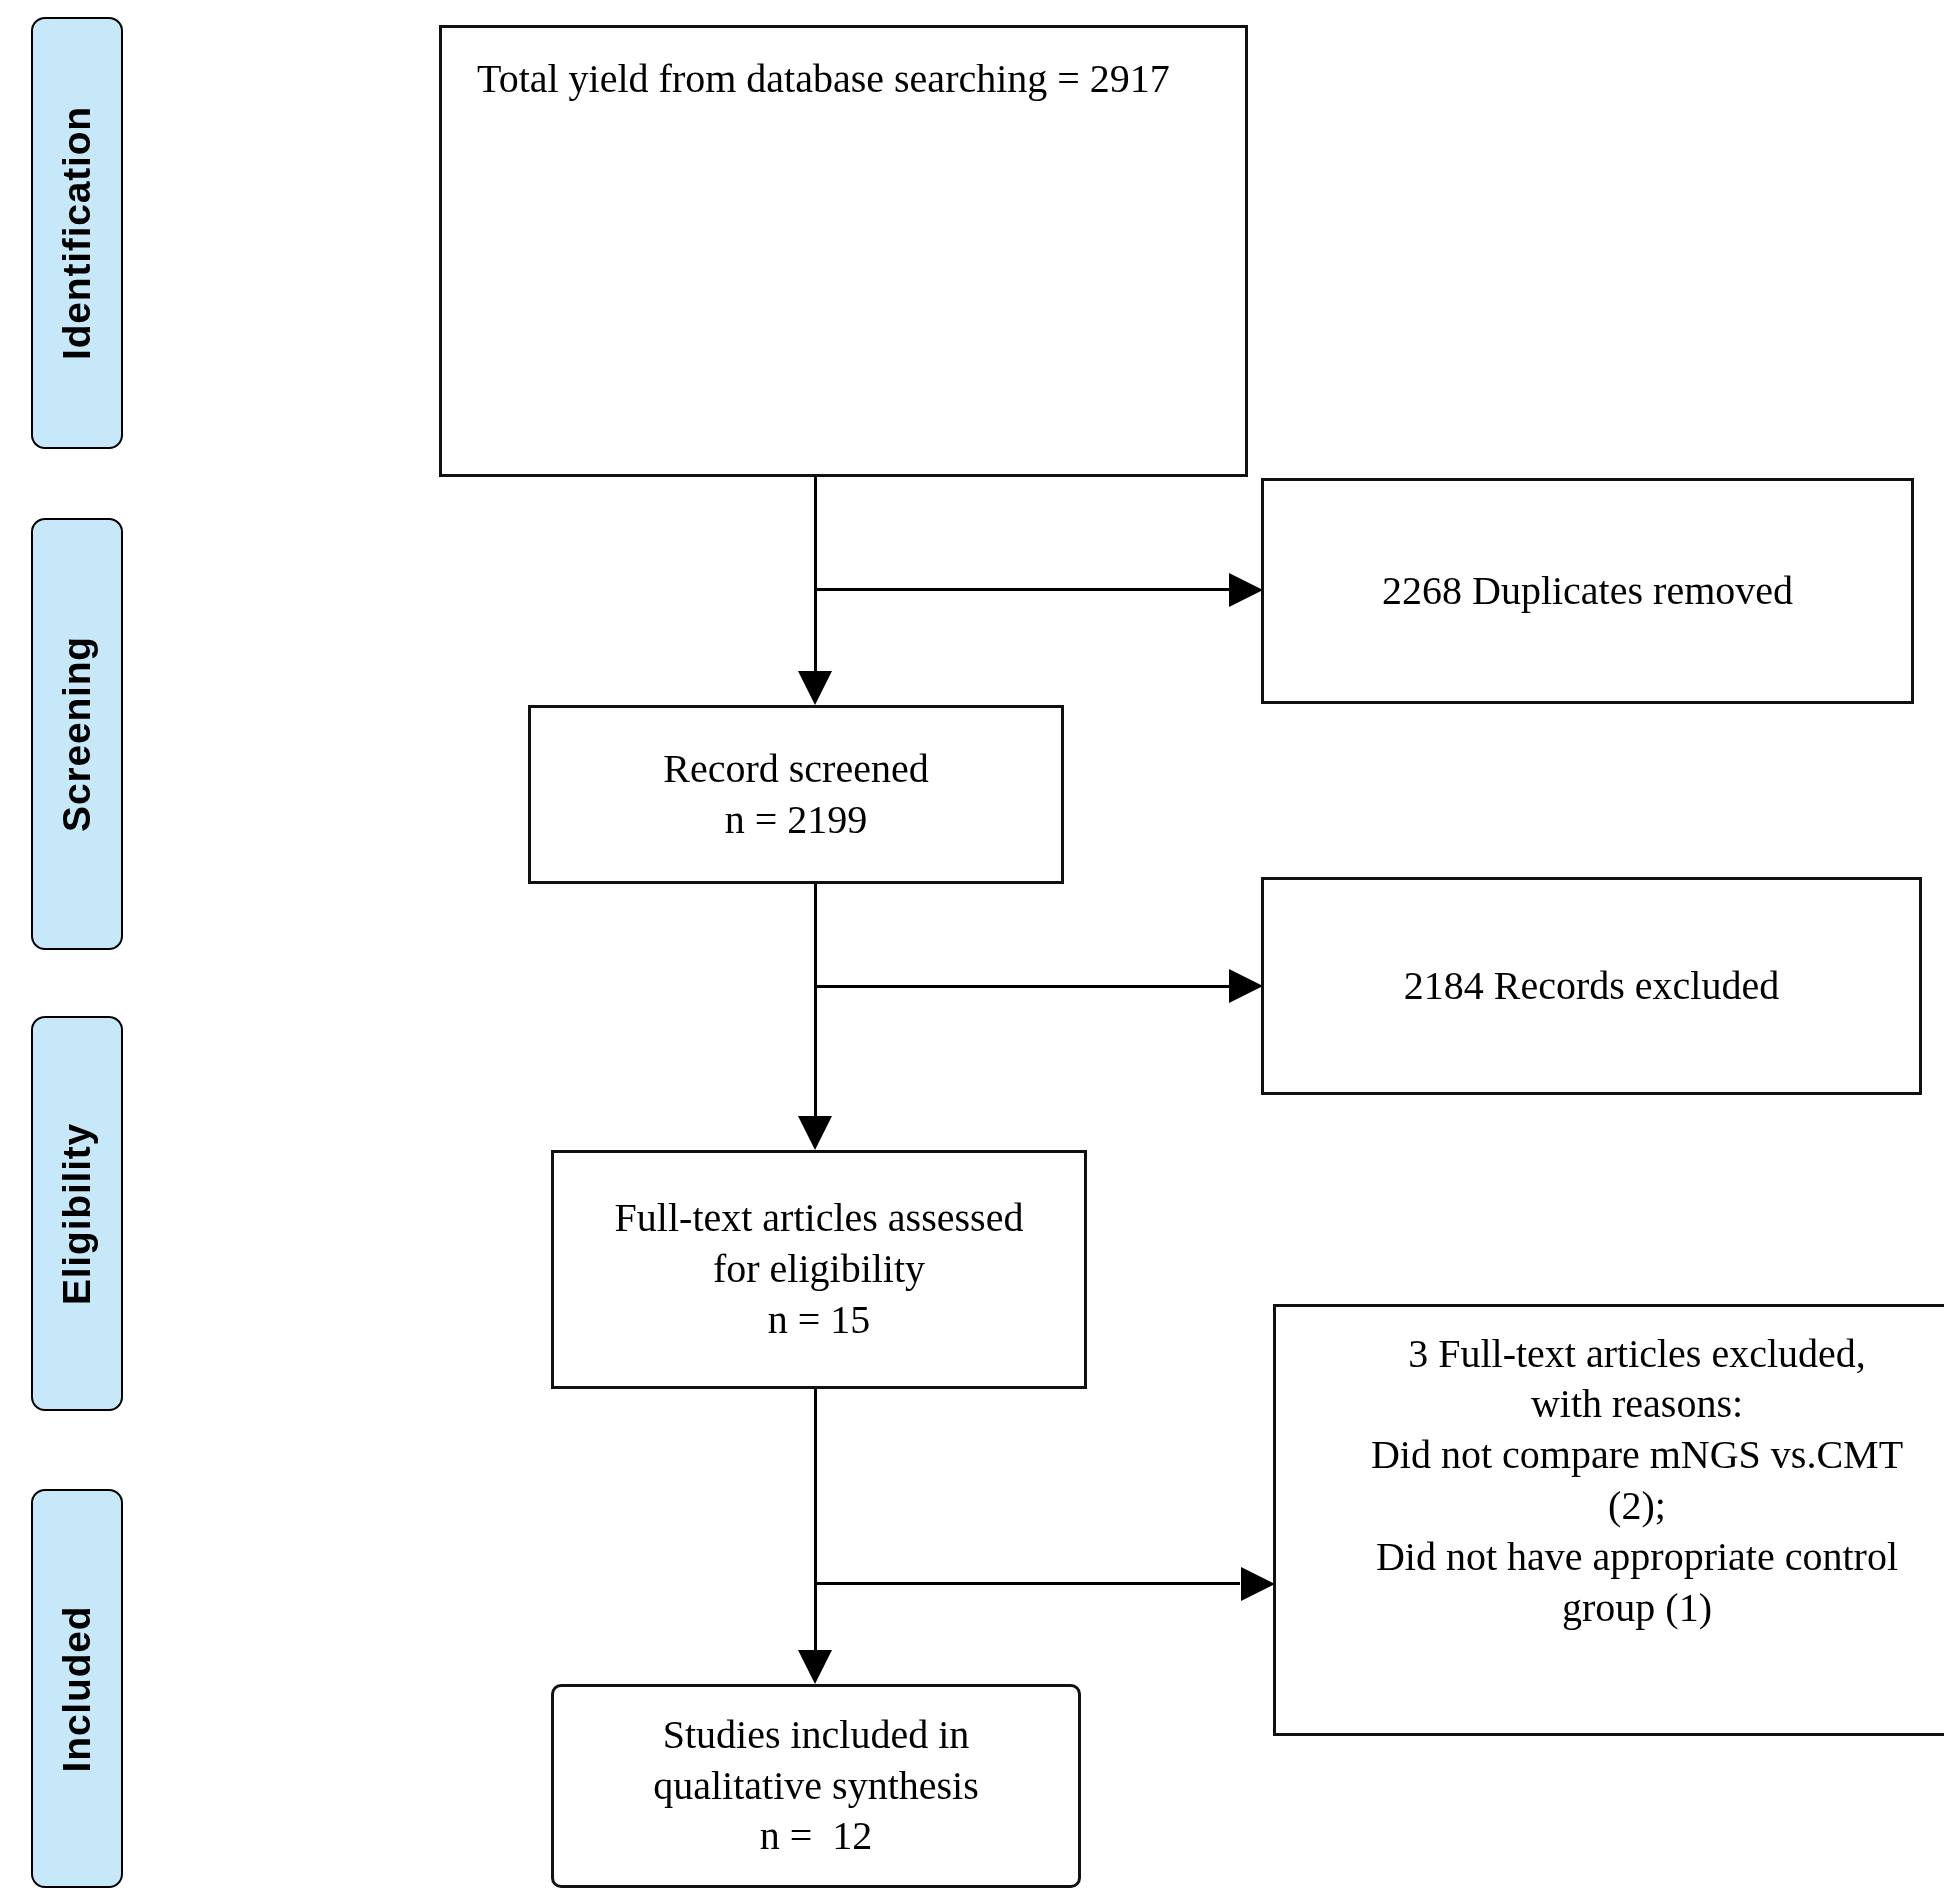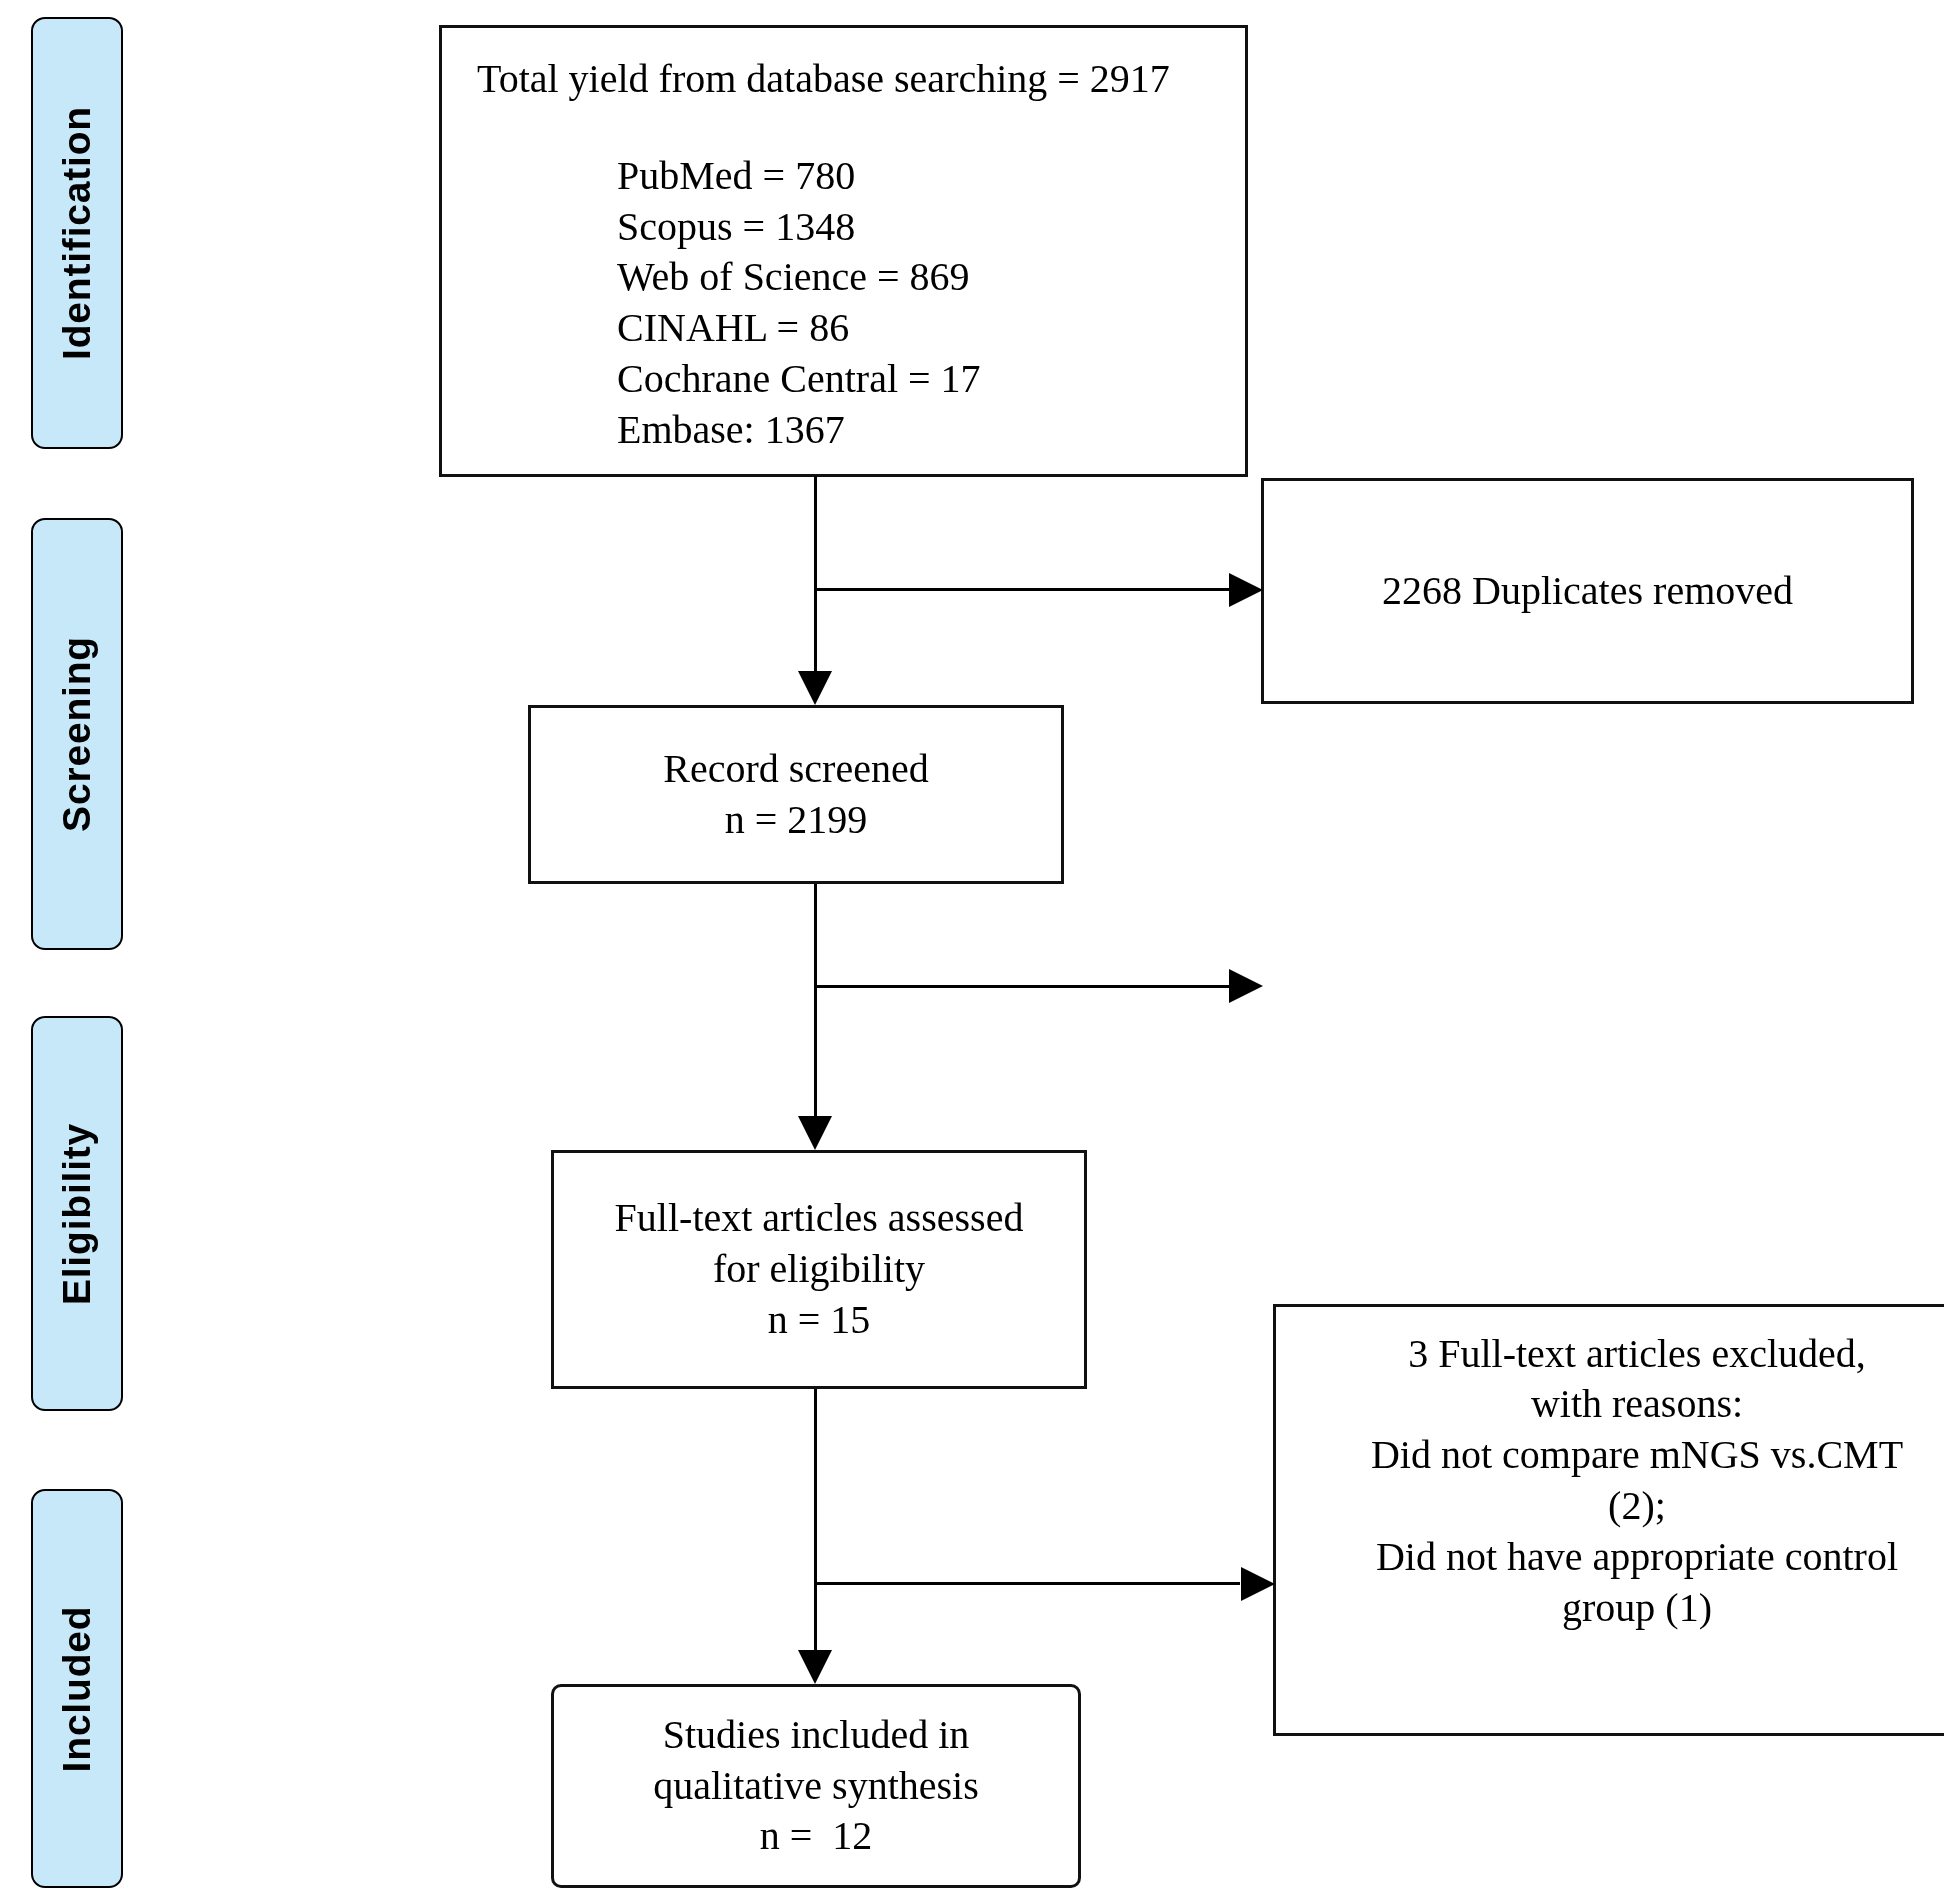--- a/index.html
+++ b/index.html
@@ -124,39 +124,34 @@
   </div>
   <div class="stage" id="stage-eligibility">
     <span class="stage-label">Eligibility</span>
   </div>
   <div class="stage" id="stage-included">
     <span class="stage-label">Included</span>
   </div>
 
   <div class="box" id="box-identification">
     <div class="id-title">Total yield from database searching = 2917</div>
-    <div class="id-sources">
-      <div class="id-source-item">PubMed = 780</div>
-      <div class="id-source-item">Scopus = 1348</div>
-      <div class="id-source-item">Web of Science = 869</div>
-      <div class="id-source-item">CINAHL = 86</div>
-      <div class="id-source-item">Cochrane Central = 17</div>
-      <div class="id-source-item">Embase: 1367</div>
-    </div>
   </div>
 
   <div class="box box-center" id="box-duplicates">
     <div class="pre">2268 Duplicates removed</div>
   </div>
 
   <div class="box box-center" id="box-screened">
     <div class="pre">Record screened
 n = 2199</div>
   </div>
 
+  <div class="box box-center" id="box-excluded">
+    <div class="pre">2184 Records excluded</div>
+  </div>
 
   <div class="box box-center" id="box-fulltext">
     <div class="pre">Full-text articles assessed
 for eligibility
 n = 15</div>
   </div>
 
   <div class="box" id="box-reasons">
     <div class="pre">3 Full-text articles excluded,
 with reasons:

